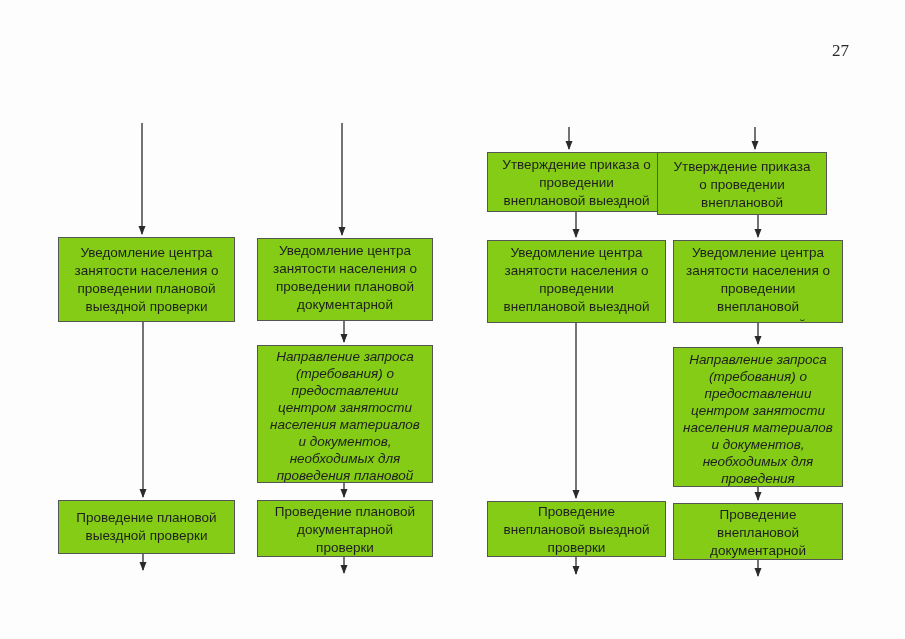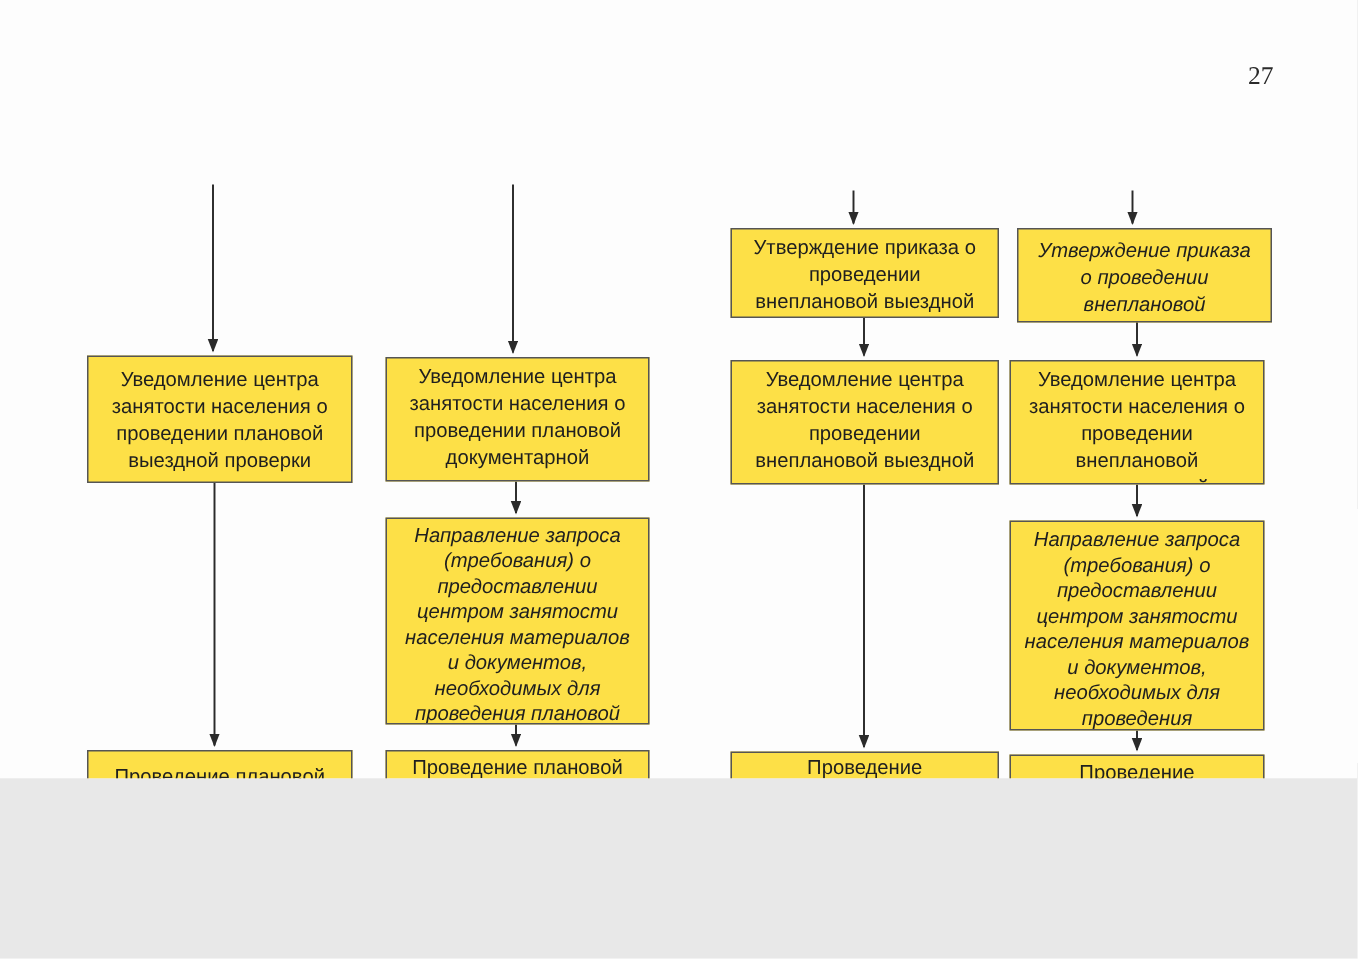--- a/index.html
+++ b/index.html
@@ -1,29 +1,29 @@
 <!DOCTYPE html>
 <html><head>
 <meta charset="utf-8">
 <style>
   html,body { margin:0; padding:0; background:#e8e8e8; }
   .page {
-    position:relative; width:905px; height:519px;
+    position:relative; width:905px; height:639px;
     background:#fdfdfd; overflow:hidden;
     font-family:"Liberation Sans", sans-serif;
   }
   .page-number {
     position:absolute; top:41px; right:56px;
     font-family:"Liberation Serif", serif;
     font-size:17px; color:#2a2a2a;
   }
   .arrows { position:absolute; left:0; top:0; width:905px; height:639px; }
   .node {
     position:absolute; box-sizing:border-box;
-    background:#fde047; border:1.4px solid #555555;
+    background:#84cc16; border:1.4px solid #555555;
     color:#1f1f1f; text-align:center;
     font-size:13.5px; line-height:18px;
     white-space:pre-line; overflow:hidden;
   }
   .node.tight { line-height:17px;font-style:italic; }
 </style>
 </head>
 <body>
 
 <div class="page">
@@ -88,21 +88,21 @@
 внеплановой выездной</div>
   <div class="node" style="left:487px; top:240px; width:179px; height:83px; padding-top:3px;">Уведомление центра
 занятости населения о
 проведении
 внеплановой выездной
 проверки</div>
   <div class="node" style="left:487px; top:501px; width:179px; height:56px; padding-top:1px;">Проведение
 внеплановой выездной
 проверки</div>
 
-  <div class="node" style="left:678px; top:152px; width:170px; height:63px; padding-top:5px;font-style:italic;">Утверждение приказа
+  <div class="node" style="left:657px; top:152px; width:170px; height:63px; padding-top:5px;">Утверждение приказа
 о проведении
 внеплановой</div>
   <div class="node" style="left:673px; top:240px; width:170px; height:83px; padding-top:3px;">Уведомление центра
 занятости населения о
 проведении
 внеплановой
 документарной</div>
   <div class="node tight" style="left:673px; top:347px; width:170px; height:140px; padding-top:3px;">Направление запроса
 (требования) о
 предоставлении

